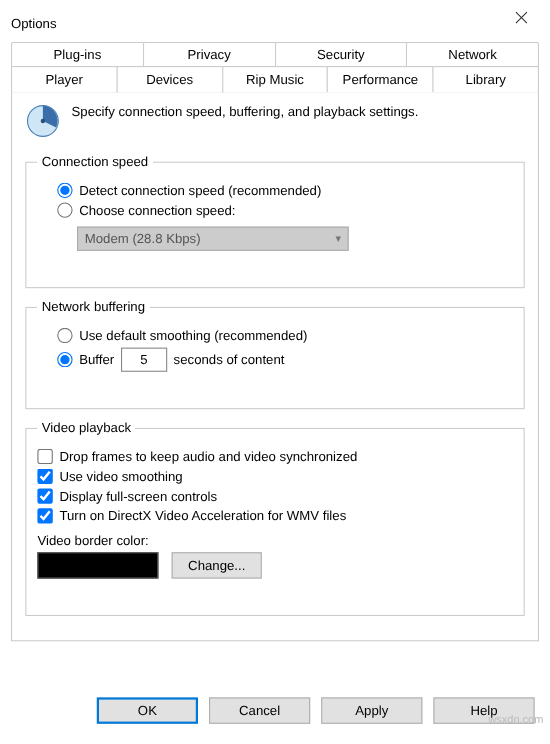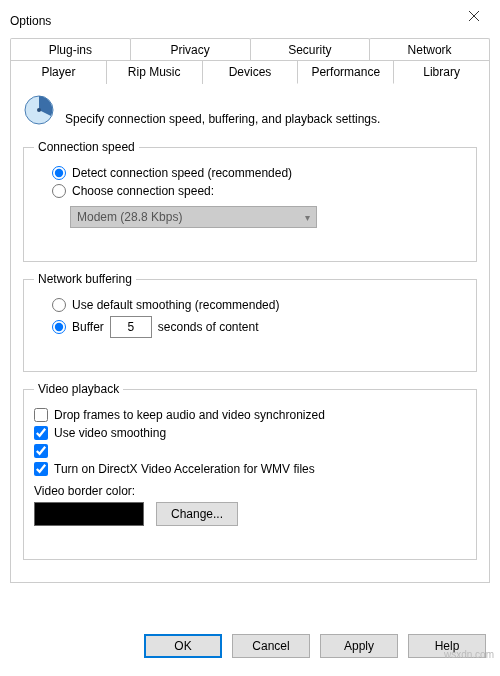--- a/index.html
+++ b/index.html
@@ -55,21 +55,21 @@
   }
   .tabrow.bottom { margin-top: -1px; }
   .panel {
     border: 1px solid #ccc;
     margin-top: -1px;
     padding: 10px 12px 12px 12px;
   }
   .intro {
     display: flex;
     gap: 10px;
-    align-items: flex-end;
+    align-items: flex-start;
     margin-bottom: 14px;
   }
   .intro-icon {
     width: 32px; height: 32px;
     position: relative;
     flex-shrink: 0;
   }
   .intro-icon svg { width: 32px; height: 32px; }
   fieldset {
     border: 1px solid #ccc;
@@ -115,21 +115,21 @@
     display: inline-flex; align-items: center; justify-content: center;
   }
   .btn.default { border: 2px solid #0078d7; background: #e1e1e1; }
   .dialog-buttons {
     position: absolute;
     bottom: 18px;
     right: 14px;
     display: flex;
     gap: 10px;
   }
-  .dialog-buttons .btn { width: 78px; }
+  .dialog-buttons .btn { width: 92px; }
   .watermark {
     position: absolute;
     bottom: 16px; right: 6px;
     font-size: 10px; color: #bbb;
   }
 </style>
 </head>
 <body>
 
 <div class="titlebar">
@@ -143,22 +143,22 @@
 
 <div class="tab-area">
   <div class="tabrow top">
     <div class="tab">Plug-ins</div>
     <div class="tab">Privacy</div>
     <div class="tab">Security</div>
     <div class="tab">Network</div>
   </div>
   <div class="tabrow bottom">
     <div class="tab">Player</div>
+    <div class="tab">Devices</div>
     <div class="tab">Rip Music</div>
-    <div class="tab">Devices</div>
     <div class="tab active">Performance</div>
     <div class="tab">Library</div>
   </div>
 
   <div class="panel">
 
     <div class="intro">
       <div class="intro-icon">
         <svg viewBox="0 0 32 32">
           <circle cx="16" cy="16" r="14" fill="#cfe6f7" stroke="#4a7fb5" stroke-width="1"></circle>
@@ -206,20 +206,21 @@
       <div class="row">
         <input type="checkbox" style="">
         <span>Drop frames to keep audio and video synchronized</span>
       </div>
       <div class="row">
         <input type="checkbox" checked="" style="">
         <span>Use video smoothing</span>
       </div>
       <div class="row">
         <input type="checkbox" checked="" style="">
+        <span>Display full-screen controls</span>
       </div>
       <div class="row">
         <input type="checkbox" checked="" style="">
         <span>Turn on DirectX Video Acceleration for WMV files</span>
       </div>
       <div class="row" style="margin-top:8px;">
         <span>Video border color:</span>
       </div>
       <div class="row" style="gap:12px;">
         <span class="color-swatch"></span>

